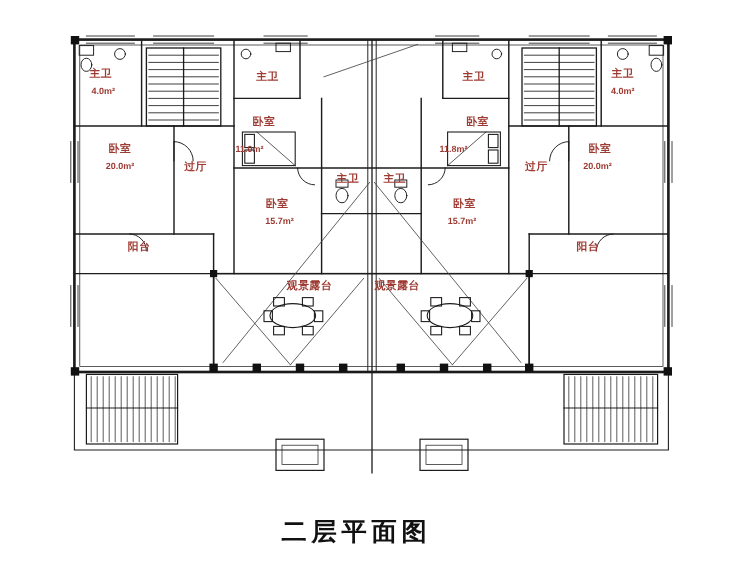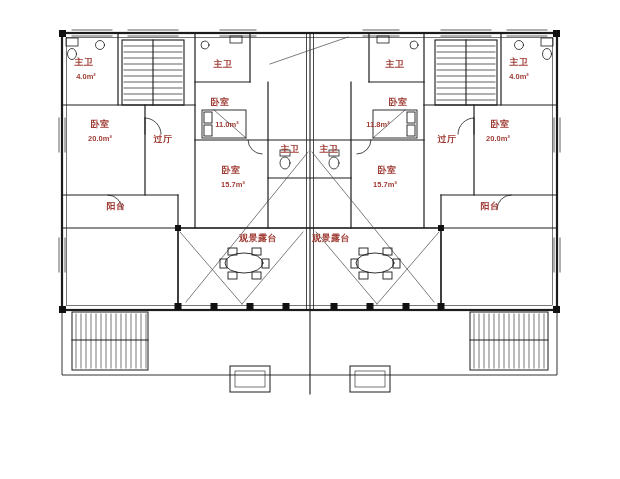--- a/index.html
+++ b/index.html
@@ -251,21 +251,21 @@
   <div class="lbl area" style="left:86px;top:76px">4.0m²</div>
 
   <div class="lbl" style="left:100px;top:124px">卧室</div>
   <div class="lbl area" style="left:100px;top:138px">20.0m²</div>
 
   <div class="lbl" style="left:163px;top:139px">过厅</div>
 
   <div class="lbl" style="left:223px;top:64px">主卫</div>
 
   <div class="lbl" style="left:220px;top:102px">卧室</div>
-  <div class="lbl area" style="left:227px;top:124px">11.0m²</div>
+  <div class="lbl area" style="left:208px;top:124px">11.0m²</div>
 
   <div class="lbl" style="left:231px;top:170px">卧室</div>
   <div class="lbl area" style="left:233px;top:184px">15.7m²</div>
 
   <div class="lbl" style="left:290px;top:149px">主卫</div>
   <div class="lbl" style="left:329px;top:149px">主卫</div>
 
   <div class="lbl" style="left:387px;top:170px">卧室</div>
   <div class="lbl area" style="left:385px;top:184px">15.7m²</div>
 
@@ -281,13 +281,14 @@
 
   <div class="lbl" style="left:519px;top:62px">主卫</div>
   <div class="lbl area" style="left:519px;top:76px">4.0m²</div>
 
   <div class="lbl" style="left:116px;top:206px">阳台</div>
   <div class="lbl" style="left:490px;top:206px">阳台</div>
 
   <div class="lbl" style="left:258px;top:238px">观景露台</div>
   <div class="lbl" style="left:331px;top:238px">观景露台</div>
 
+  <div id="title">二层平面图</div>
 </div>
 
 </body></html>

